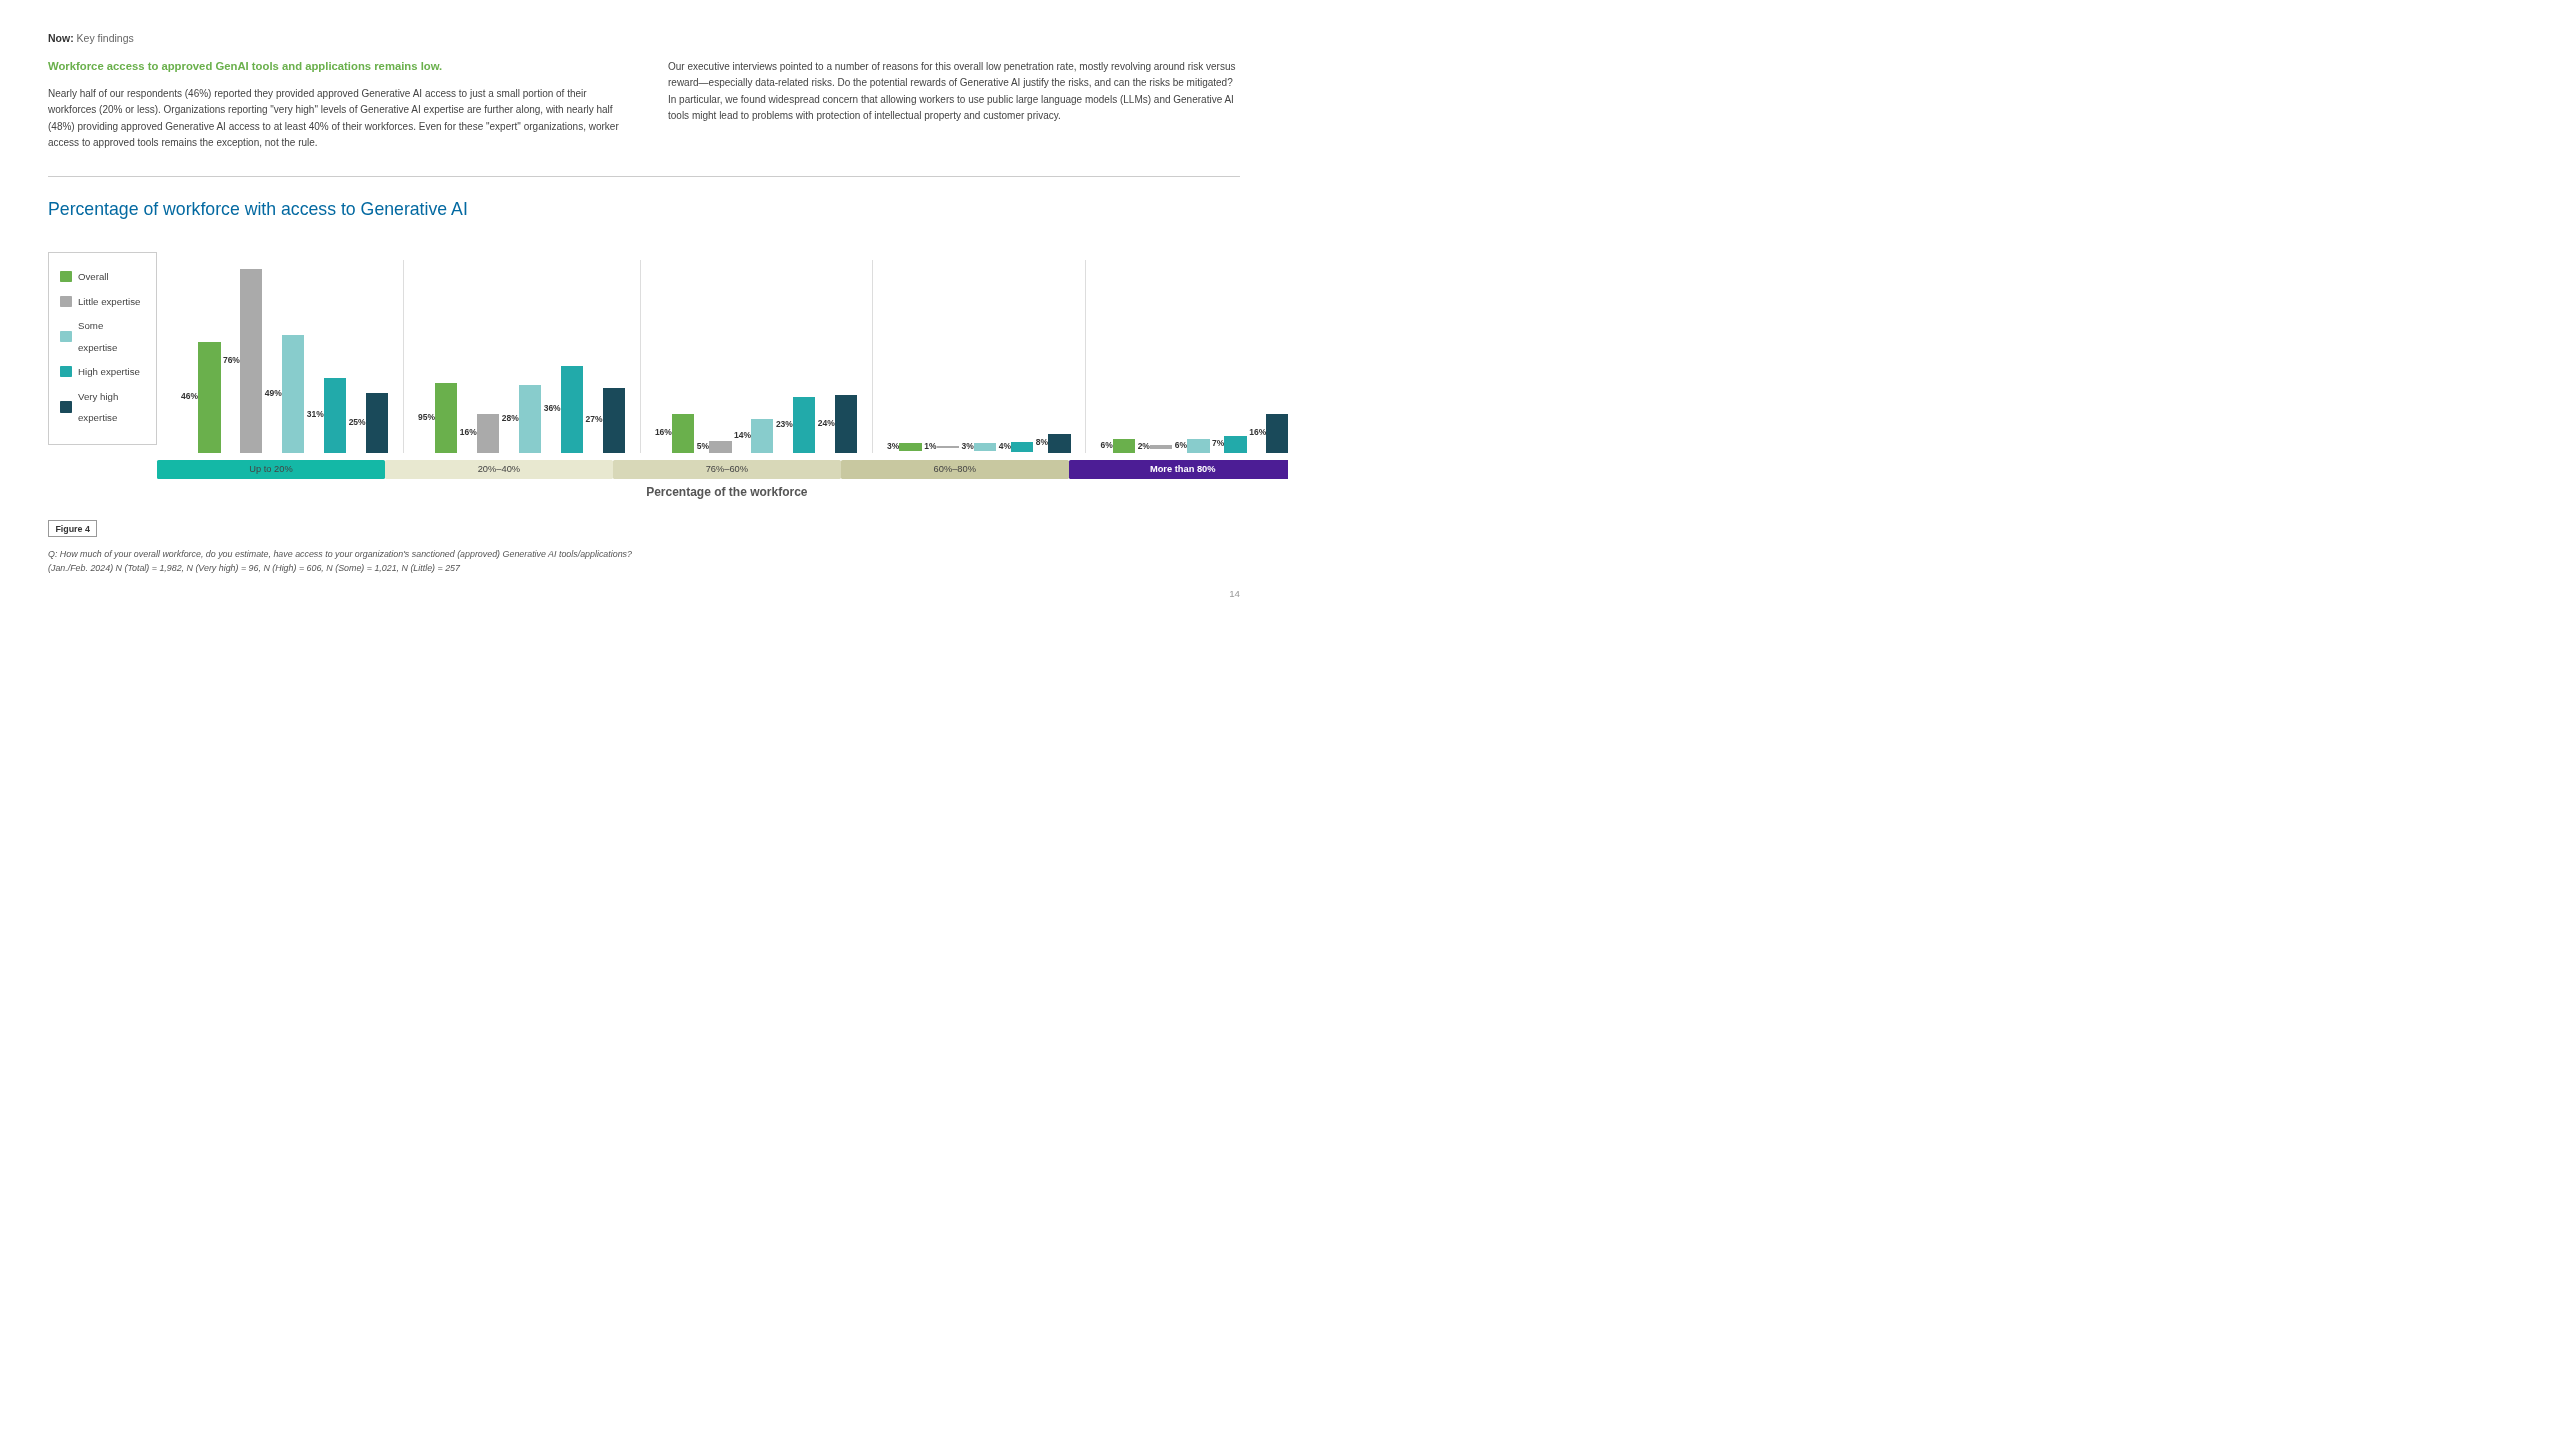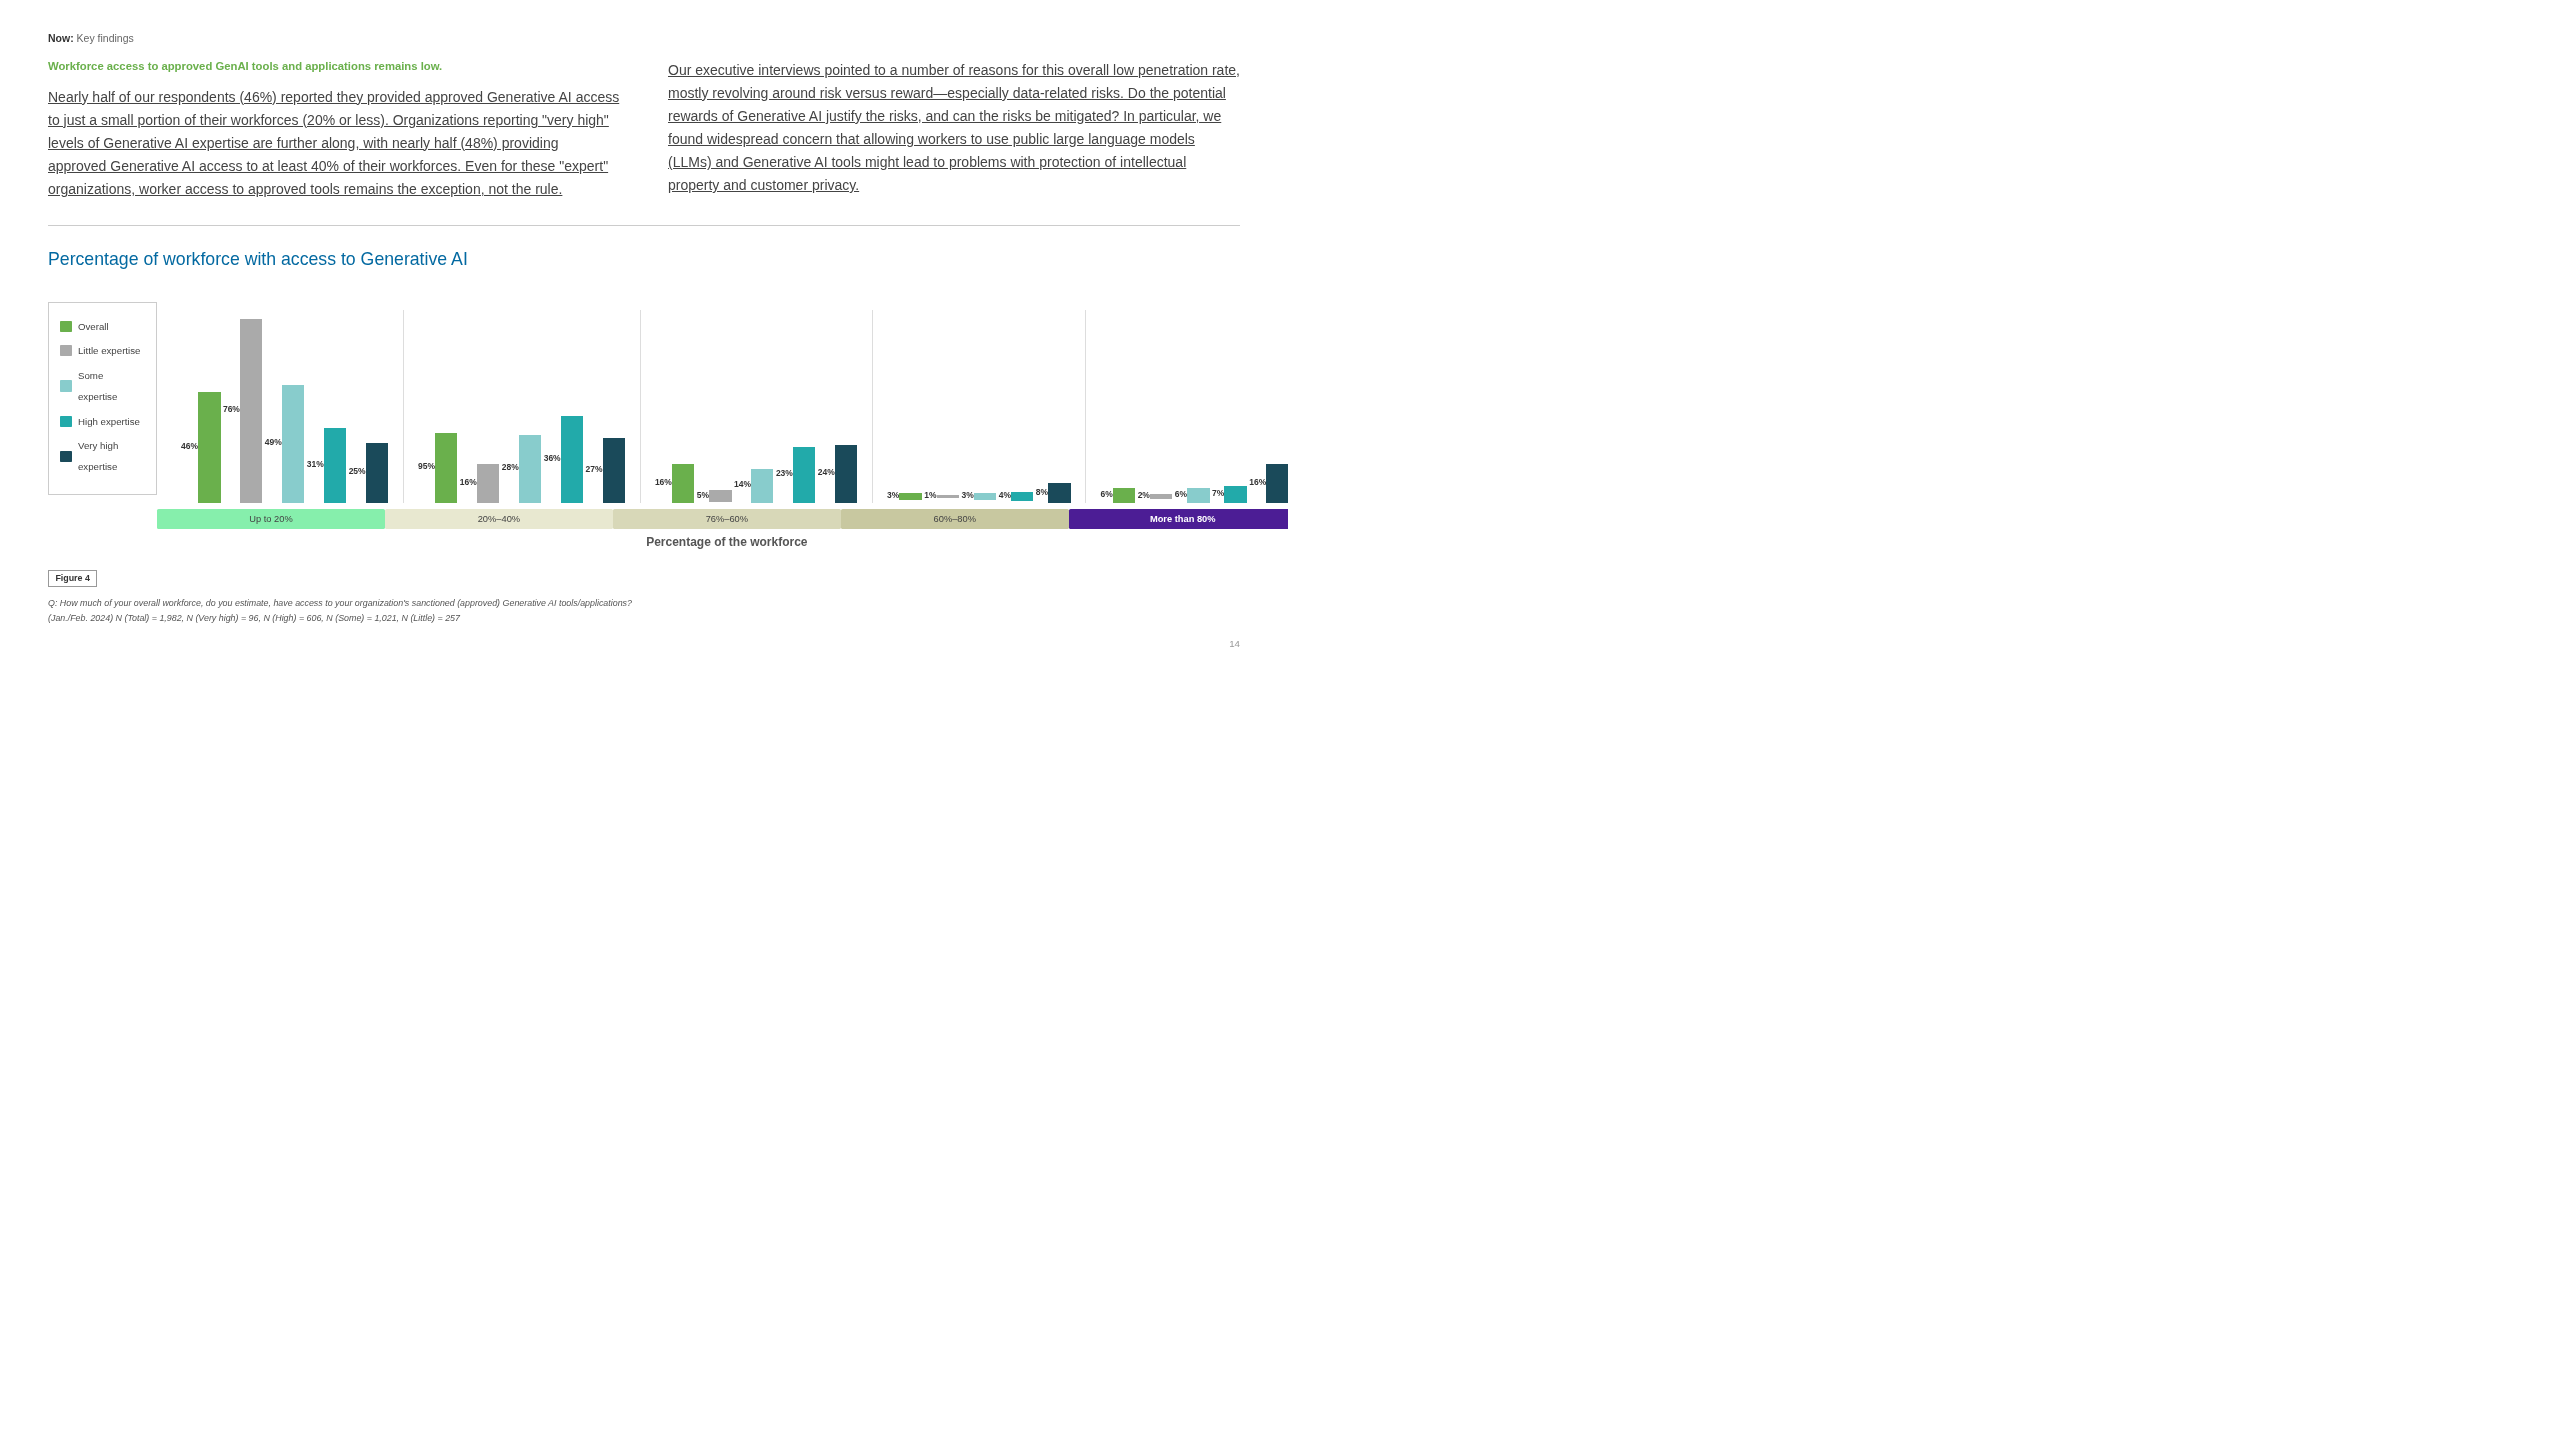--- a/index.html
+++ b/index.html
@@ -33,24 +33,23 @@
       flex: 1;
     }
     .headline {
       color: #6ab04c;
       font-weight: 700;
       font-size: 11.3px;
       margin-bottom: 11.3px;
       line-height: 1.4;
     }
     .body-text {
-      font-size: 14px;
+      font-size: 10px;
       line-height: 1.65;
       color: #444;
-      text-decoration: underline;
     }
     .divider {
       border: none;
       border-top: 0.8px solid #ccc;
       margin: 16px 0 22.5px 0;
     }
     .chart-title {
       font-size: 17.7px;
       color: #0369a1;
       font-weight: 400;
@@ -125,21 +124,21 @@
       margin-top: 6.4px;
     }
     .x-band {
       flex: 1;
       text-align: center;
       font-size: 9.3px;
       color: #444;
       padding: 4.8px 3.2px;
       border-radius: 1.6px;
     }
-    .x-band.band-0 { background: #86efac; }
+    .x-band.band-0 { background: #14b8a6; }
     .x-band.band-1 { background: #e8e8d0; }
     .x-band.band-2 { background: #d8d8b8; }
     .x-band.band-3 { background: #c8c8a0; }
     .x-band.band-4 { background: #4c1d95; color: #fff; font-weight: 700; }
     .x-axis-label {
       text-align: center;
       font-size: 12px;
       color: #555;
       margin-top: 6.4px;
       font-weight: bold;

